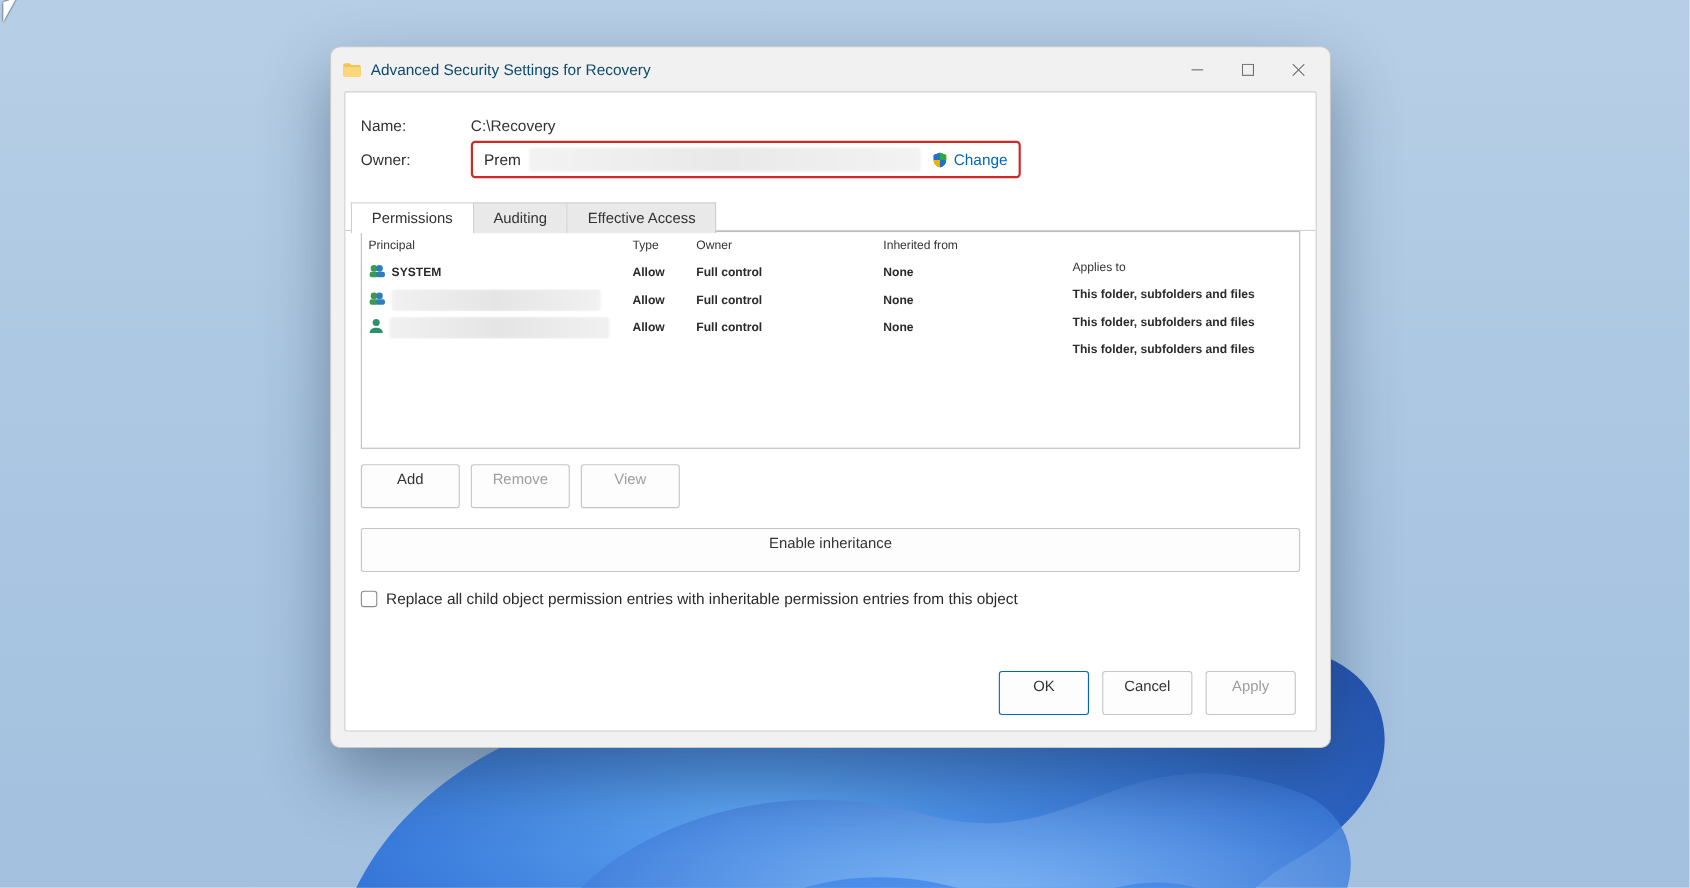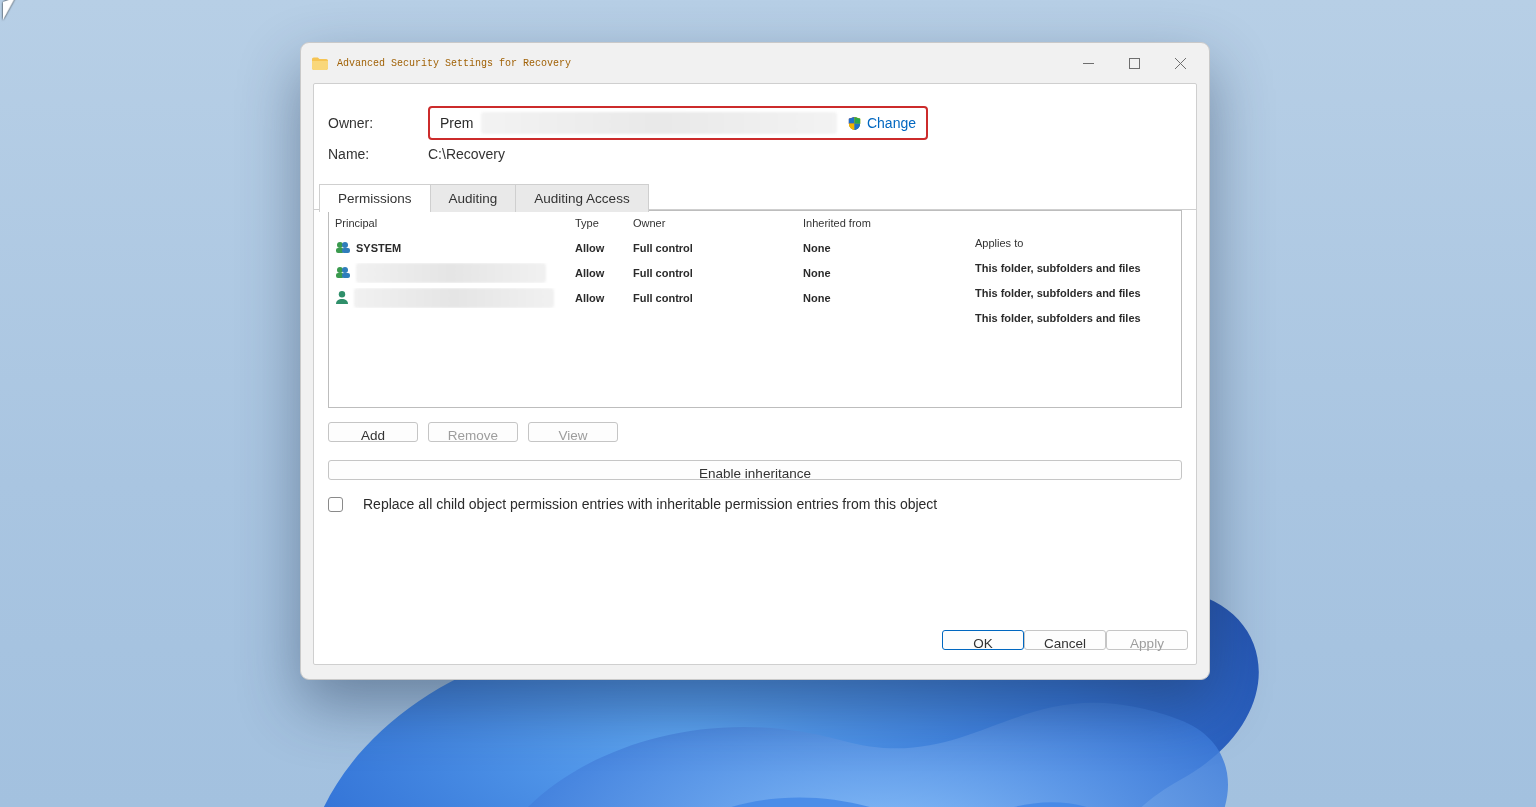--- a/index.html
+++ b/index.html
@@ -38,21 +38,21 @@
     border-radius:9px;
     box-shadow: 0 25px 60px rgba(30,50,80,.45);
     overflow:hidden;
   }
 
   .titlebar {
     height:40px; display:flex; align-items:center; padding:0 6px 0 10px;
     color:#5c5c5c;
   }
   .titlebar .folder-ico { margin-right:8px; display:flex; }
-  .titlebar .title { flex:0 0 auto; font-size:10px; color:#a16207;font-family:Liberation Mono, monospace; }
+  .titlebar .title { flex:0 0 auto; font-size:14px; color:#0c4a6e; }
   .titlebar .spacer { flex:1; }
   .sysbtn {
     width:46px; height:32px; display:flex; align-items:center; justify-content:center;
     color:#6e6e6e; border-radius:4px;
   }
   .sysbtn svg { width:11px; height:11px; }
 
   .client {
     margin:0 12px 12px 12px;
     background:#fff;
@@ -111,37 +111,37 @@
   .c-applies { flex:1;margin-top:40px; }
 
   .blur-pill {
     display:inline-block; height:20px; border-radius:3px;
     background:linear-gradient(90deg,#f1f1f1,#e5e5e5,#f1f1f1);
     filter:blur(1px);
   }
 
   .btnrow { display:flex; gap:10px; margin-top:14px; }
   .btn {
-    height:20px; min-width:90px; padding:0 16px; line-height:26px; text-align:center;
+    height:40px; min-width:90px; padding:0 16px; line-height:26px; text-align:center;
     background:#fdfdfd; border:1px solid #c5c5c5; border-radius:3px; color:#333;
     font-size:13.5px;
   }
   .btn.disabled { color:#9d9d9d; }
   .btn.primary { border-color:#0067c0; color:#333; }
 
   .inherit { margin-top:18px; }
   .inherit .btn { min-width:150px; }
 
-  .chkrow { margin-top:16px; display:flex; align-items:center; gap:20px; }
+  .chkrow { margin-top:16px; display:flex; align-items:center; gap:8px; }
   .chk {
     width:15px; height:15px; border:1px solid #8a8a8a; border-radius:3px; background:#fff;
   }
 
   .footer {
-    position:absolute; right:8px; bottom:14px; display:flex; 
+    position:absolute; right:18px; bottom:14px; display:flex; gap:12px;
   }
   .footer .btn { min-width:82px; }
 
 </style>
 </head>
 <body>
 
 <svg class="bloom" viewBox="0 0 1200 600">
   <defs>
     <radialGradient id="g1" cx="40%" cy="40%" r="70%">
@@ -185,20 +185,25 @@
     <span class="sysbtn">
       <svg viewBox="0 0 11 11">
           <path d="M0 0 L11 11 M11 0 L0 11" stroke="#6e6e6e" stroke-width="1"></path>
         </svg>
     </span>
   </div>
 
   <div class="client">
 
     <div class="row">
+      <div class="lbl">Name:</div>
+      <div class="val">C:\Recovery</div>
+    </div>
+
+    <div class="row">
       <div class="lbl">Owner:</div>
       <div class="owner-box">
         <span class="owner-name">Prem</span>
         <span class="owner-blur"></span>
         <span class="shield">
           <svg width="15" height="15" viewBox="0 0 16 16">
             <path d="M8 1 L14 3 V8 C14 12 11 14.5 8 15 V1 Z" fill="#f3b400"></path>
             <path d="M8 1 L2 3 V8 C2 12 5 14.5 8 15 V1 Z" fill="#1f72c9"></path>
             <path d="M8 1 L14 3 V8 H8 Z" fill="#2ba84a"></path>
             <path d="M8 8 H2 V8 C2 12 5 14.5 8 15 V8 Z" fill="#f3b400"></path>
@@ -211,29 +216,24 @@
             <path d="M2 8 H8 V15 C5 14.5 2 12 2 8 Z" fill="#f3b400"></path>
             <path d="M14 8 H8 V15 C11 14.5 14 12 14 8 Z" fill="#1f72c9"></path>
             <path d="M8 1 L14 3 V8 H8 Z" fill="#2ba84a"></path>
             <path d="M2 8 H8 V15 C5 14.5 2 12 2 8 Z" fill="#2ba84a" opacity="0"></path>
           </svg>
         </span>
         <span class="change-link">Change</span>
       </div>
     </div>
 
-    <div class="row">
-      <div class="lbl">Name:</div>
-      <div class="val">C:\Recovery</div>
-    </div>
-
     <div class="tabs">
       <div class="tab active">Permissions</div>
       <div class="tab">Auditing</div>
-      <div class="tab">Auditing Access</div>
+      <div class="tab">Effective Access</div>
     </div>
 
 
     <div class="grid">
       <div class="ghdr">
         <div class="gc c-principal">Principal</div>
         <div class="gc c-type">Type</div>
         <div class="gc c-access">Owner</div>
         <div class="gc c-inherited">Inherited from</div>
         <div class="gc c-applies">Applies to</div>

